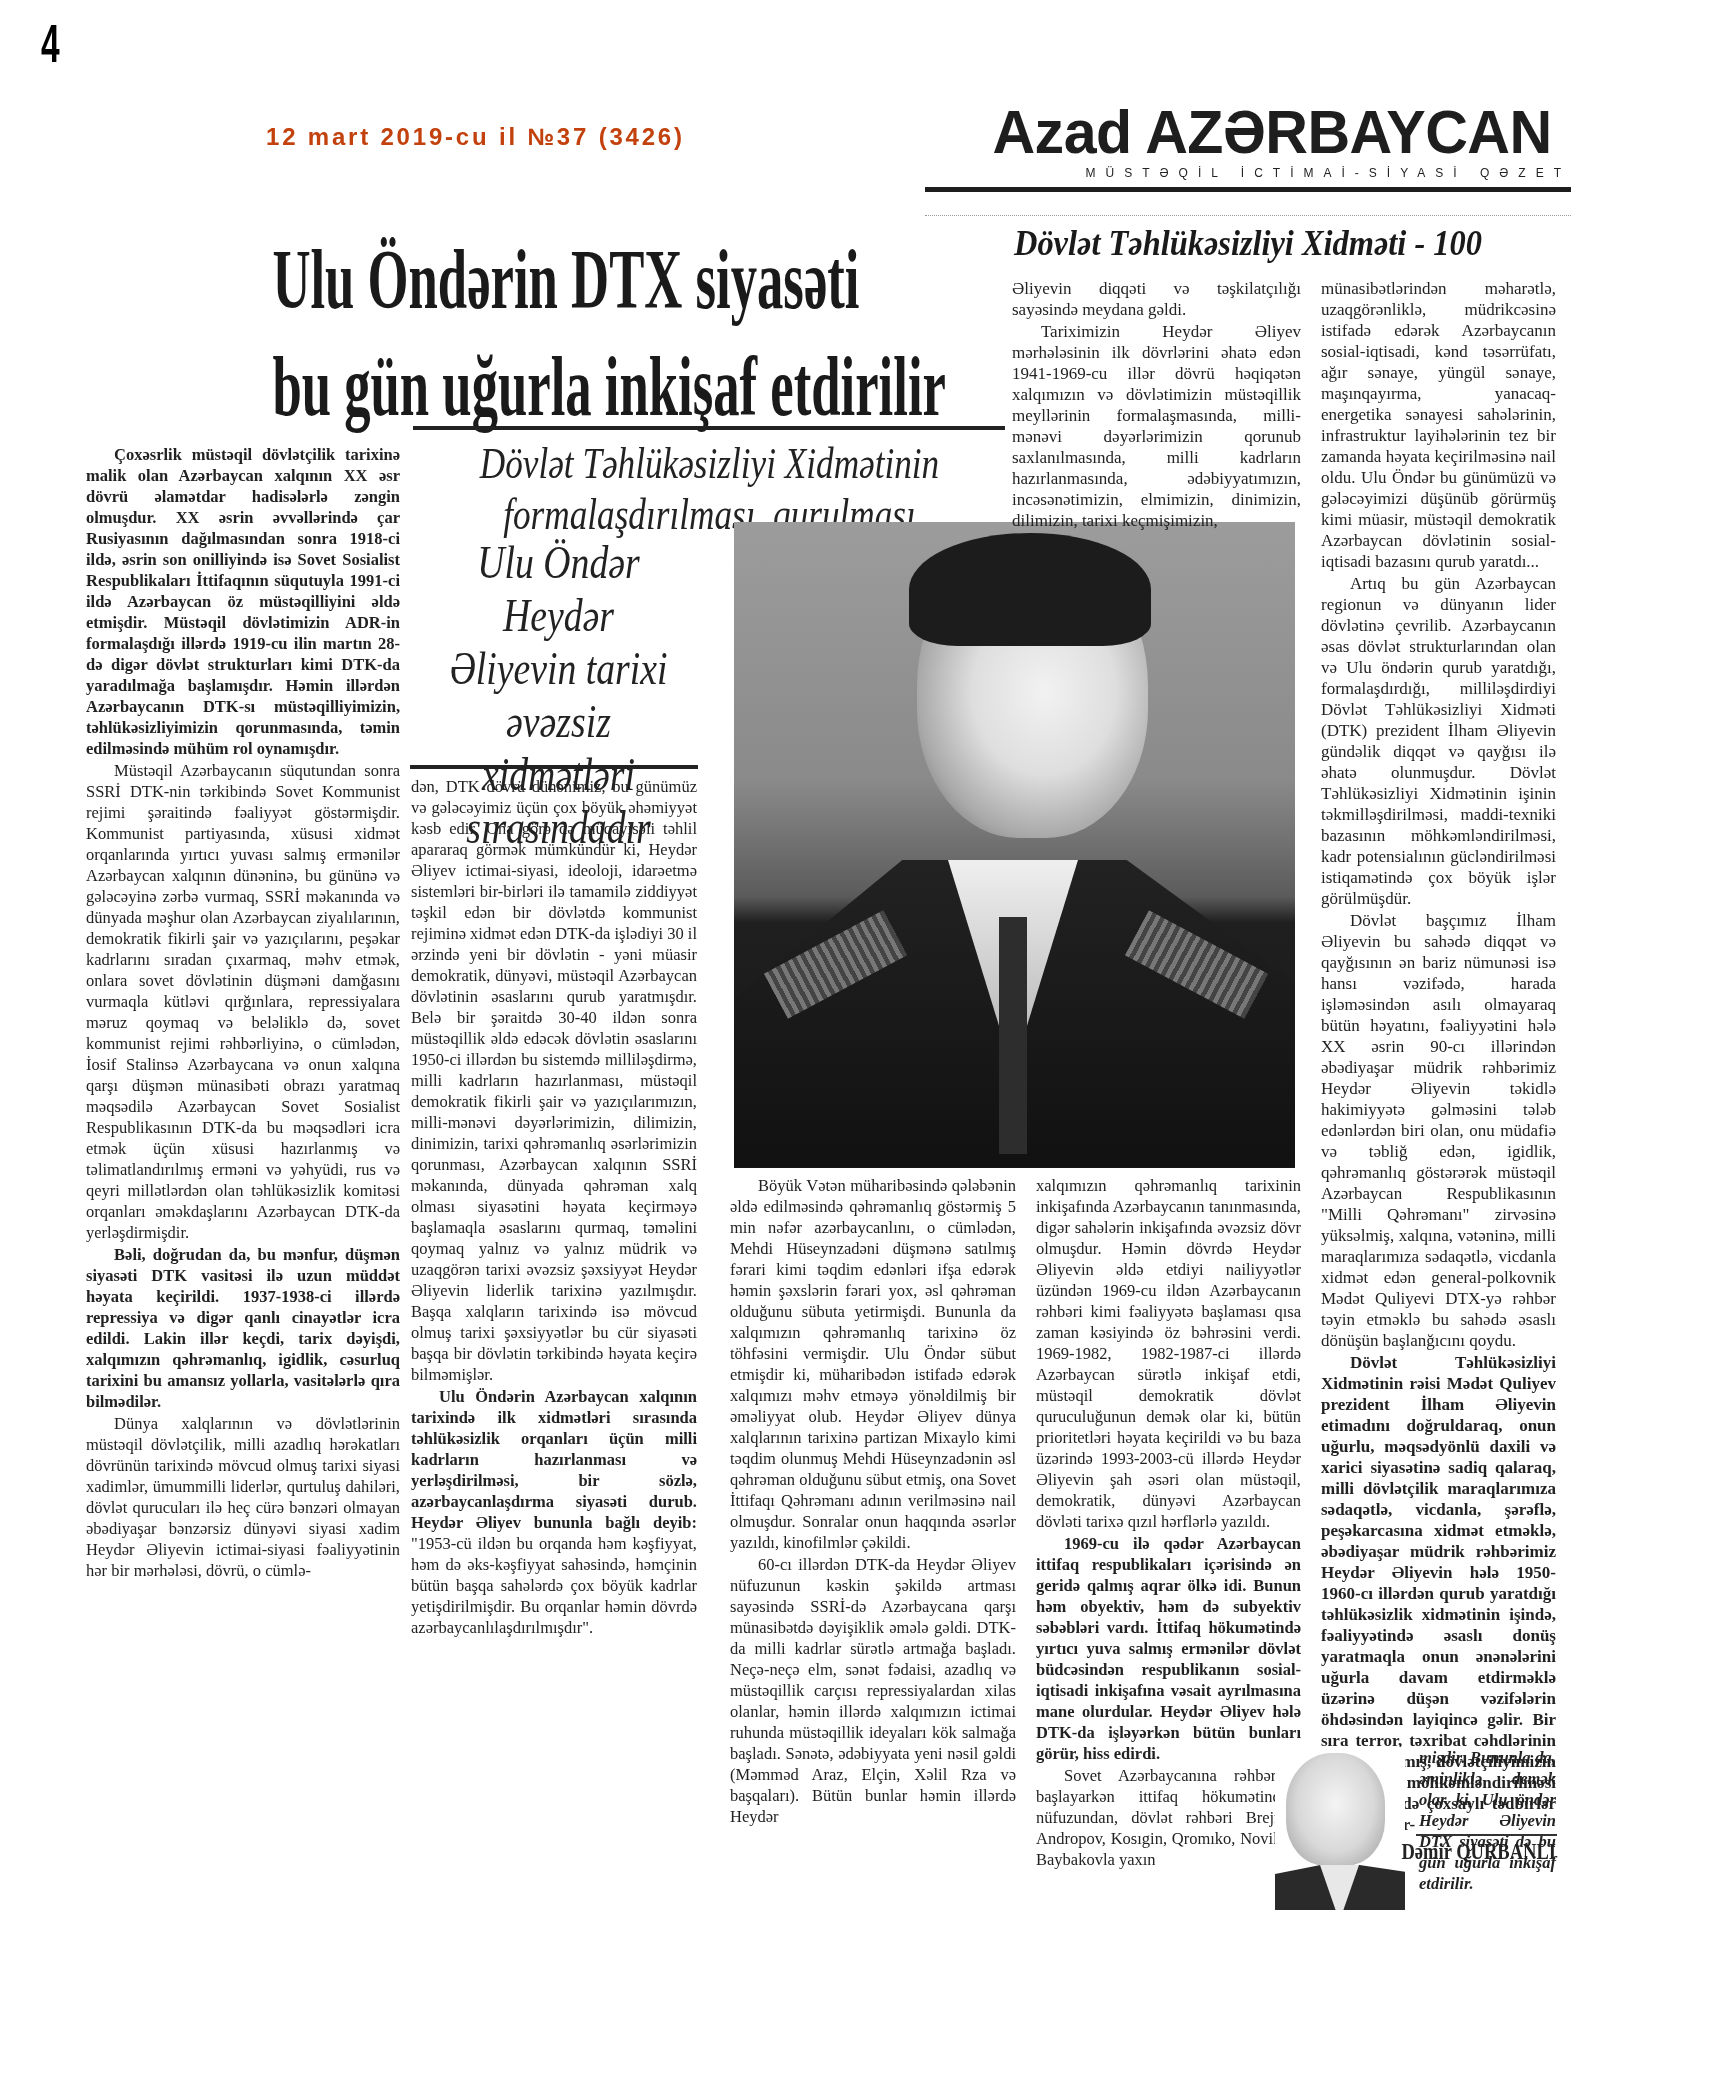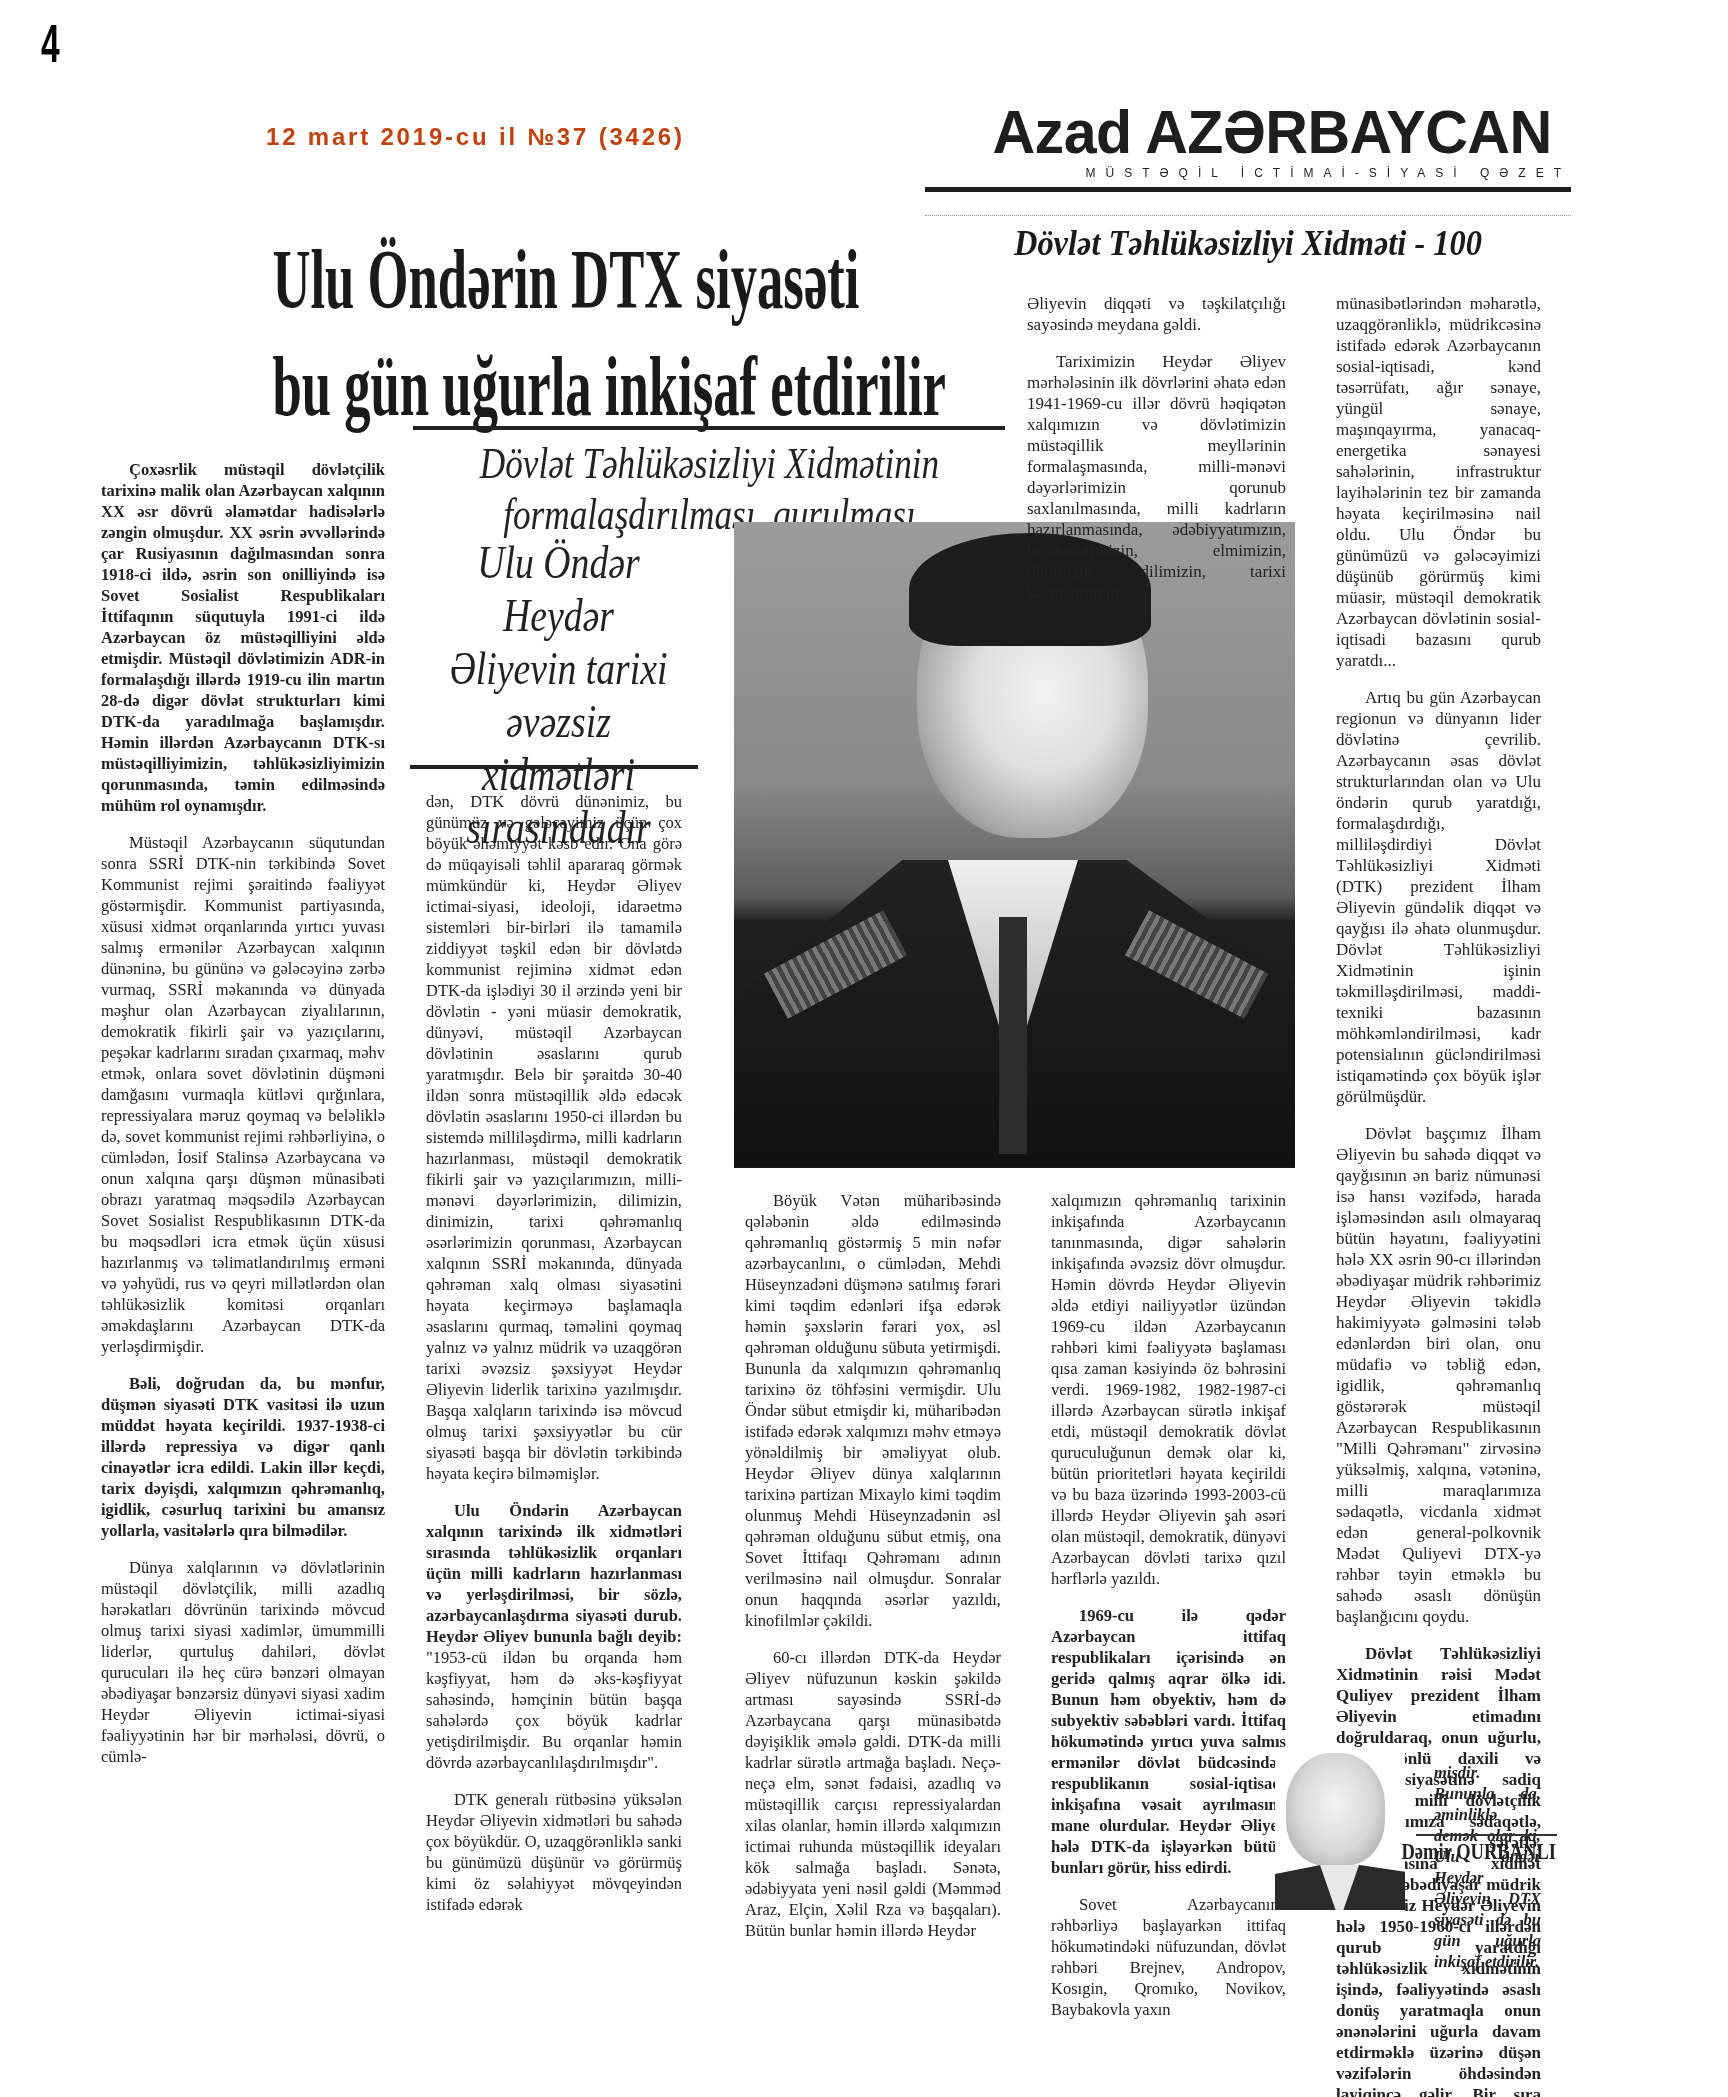--- a/index.html
+++ b/index.html
@@ -12,21 +12,21 @@
   #masthead-sub { font-family:"Liberation Sans", sans-serif; font-size:12px; letter-spacing:10px; color:#222; margin-top:3.4px; white-space:nowrap; }
   #masthead-rule { height:5px; background:#1e1e1e; margin-top:6.8px; }
   #section-rule-dots { left:925px; top:215px; width:646px; border-top:1.1px dotted #999; }
   #section-label { left:925px; top:221px; width:646px; text-align:center; font-family:"Liberation Serif", serif; font-weight:bold; font-style:italic; font-size:36px; line-height:45px; color:#1a1a1a; transform:scaleX(0.9); transform-origin:center; white-space:nowrap; }
   #headline { left:101px; top:226px; width:902px; text-align:center; font-family:"Liberation Serif", serif; font-weight:bold; font-size:85px; line-height:107px; color:#1a1a1a; transform:scaleX(0.62); transform-origin:center top; white-space:nowrap; }
   #headline-rule { left:413px; top:426px; width:592px; height:4px; background:#222; }
   #subheadline { left:412px; top:438px; width:595px; text-align:center; font-family:"Liberation Serif", serif; font-style:italic; font-size:44px; line-height:51px; color:#222; transform:scaleX(0.8); transform-origin:center top; white-space:nowrap; }
   #kicker { left:412px; top:536px; width:293px; text-align:center; font-family:"Liberation Serif", serif; font-style:italic; font-size:46px; line-height:53px; color:#222; transform:scaleX(0.82); transform-origin:center top; }
   #kicker-rule { left:410px; top:765px; width:288px; height:4px; background:#222; }
   .col { position:absolute; font-family:"Liberation Serif", serif; font-size:16.5px; line-height:21px; text-align:justify; color:#222; hyphens:auto; }
-  .col p { margin:16px; text-indent:1.7em; }
+  .col p { margin:1px; text-indent:1.7em; }
   .col p.noind { text-indent:0; }
   .col p.b { font-weight:bold; }
   #col1 { left:85px; top:443px; width:316px; }
   #col2 { left:410px; top:775px; width:288px; }
   #col3-top { left:1011px; top:277px; width:291px; line-height:21px; font-size:17px;}
   #col3-bot { left:729px; top:1174px; width:288px; }
   #col4-bot { left:1035px; top:1174px; width:267px; }
   #col5 { left:1320px; top:277px; width:237px; line-height:21px; font-size:17px; }
   #col5-tail { left:1418px; top:1746px; width:139px;font-style:italic; }
   #main-photo { left:734px; top:522px; width:561px; height:646px; background:radial-gradient(ellipse at 62% 33%, #e8e8e8 0%, #cfcfcf 18%, #8a8a8a 34%, #6a6a6a 46%, #2a2a2a 60%, #151515 78%), #1a1a1a; }
@@ -87,21 +87,20 @@
 
 <div id="col1" class="col">
     <p class="b">Çoxəsrlik müstəqil dövlətçilik tarixinə malik olan Azərbaycan xalqının XX əsr dövrü əlamətdar hadisələrlə zəngin olmuşdur. XX əsrin əvvəllərində çar Rusiyasının dağılmasından sonra 1918-ci ildə, əsrin son onilliyində isə Sovet Sosialist Respublikaları İttifaqının süqutuyla 1991-ci ildə Azərbaycan öz müstəqilliyini əldə etmişdir. Müstəqil dövlətimizin ADR-in formalaşdığı illərdə 1919-cu ilin martın 28-də digər dövlət strukturları kimi DTK-da yaradılmağa başlamışdır. Həmin illərdən Azərbaycanın DTK-sı müstəqilliyimizin, təhlükəsizliyimizin qorunmasında, təmin edilməsində mühüm rol oynamışdır.</p>
     <p>Müstəqil Azərbaycanın süqutundan sonra SSRİ DTK-nin tərkibində Sovet Kommunist rejimi şəraitində fəaliyyət göstərmişdir. Kommunist partiyasında, xüsusi xidmət orqanlarında yırtıcı yuvası salmış ermənilər Azərbaycan xalqının dünəninə, bu gününə və gələcəyinə zərbə vurmaq, SSRİ məkanında və dünyada məşhur olan Azərbaycan ziyalılarının, demokratik fikirli şair və yazıçılarını, peşəkar kadrlarını sıradan çıxarmaq, məhv etmək, onlara sovet dövlətinin düşməni damğasını vurmaqla kütləvi qırğınlara, repressiyalara məruz qoymaq və beləliklə də, sovet kommunist rejimi rəhbərliyinə, o cümlədən, İosif Stalinsə Azərbaycana və onun xalqına qarşı düşmən münasibəti obrazı yaratmaq məqsədilə Azərbaycan Sovet Sosialist Respublikasının DTK-da bu məqsədləri icra etmək üçün xüsusi hazırlanmış və təlimatlandırılmış erməni və yəhyüdi, rus və qeyri millətlərdən olan təhlükəsizlik komitəsi orqanları əməkdaşlarını Azərbaycan DTK-da yerləşdirmişdir.</p>
     <p class="b">Bəli, doğrudan da, bu mənfur, düşmən siyasəti DTK vasitəsi ilə uzun müddət həyata keçirildi. 1937-1938-ci illərdə repressiya və digər qanlı cinayətlər icra edildi. Lakin illər keçdi, tarix dəyişdi, xalqımızın qəhrəmanlıq, igidlik, cəsurluq tarixini bu amansız yollarla, vasitələrlə qıra bilmədilər.</p>
     <p>Dünya xalqlarının və dövlətlərinin müstəqil dövlətçilik, milli azadlıq hərəkatları dövrünün tarixində mövcud olmuş tarixi siyasi xadimlər, ümummilli liderlər, qurtuluş dahiləri, dövlət qurucuları ilə heç cürə bənzəri olmayan əbədiyaşar bənzərsiz dünyəvi siyasi xadim Heydər Əliyevin ictimai-siyasi fəaliyyətinin hər bir mərhələsi, dövrü, o cümlə-</p>
   </div>
 <div id="col2" class="col">
     <p class="noind">dən, DTK dövrü dünənimiz, bu günümüz və gələcəyimiz üçün çox böyük əhəmiyyət kəsb edir. Ona görə də müqayisəli təhlil apararaq görmək mümkündür ki, Heydər Əliyev ictimai-siyasi, ideoloji, idarəetmə sistemləri bir-birləri ilə tamamilə ziddiyyət təşkil edən bir dövlətdə kommunist rejiminə xidmət edən DTK-da işlədiyi 30 il ərzində yeni bir dövlətin - yəni müasir demokratik, dünyəvi, müstəqil Azərbaycan dövlətinin əsaslarını qurub yaratmışdır. Belə bir şəraitdə 30-40 ildən sonra müstəqillik əldə edəcək dövlətin əsaslarını 1950-ci illərdən bu sistemdə milliləşdirmə, milli kadrların hazırlanması, müstəqil demokratik fikirli şair və yazıçılarımızın, milli-mənəvi dəyərlərimizin, dilimizin, dinimizin, tarixi qəhrəmanlıq əsərlərimizin qorunması, Azərbaycan xalqının SSRİ məkanında, dünyada qəhrəman xalq olması siyasətini həyata keçirməyə başlamaqla əsaslarını qurmaq, təməlini qoymaq yalnız və yalnız müdrik və uzaqgörən tarixi əvəzsiz şəxsiyyət Heydər Əliyevin liderlik tarixinə yazılmışdır. Başqa xalqların tarixində isə mövcud olmuş tarixi şəxsiyyətlər bu cür siyasəti başqa bir dövlətin tərkibində həyata keçirə bilməmişlər.</p>
     <p class="b">Ulu Öndərin Azərbaycan xalqının tarixində ilk xidmətləri sırasında təhlükəsizlik orqanları üçün milli kadrların hazırlanması və yerləşdirilməsi, bir sözlə, azərbaycanlaşdırma siyasəti durub. Heydər Əliyev bununla bağlı deyib:<span style="font-weight: normal;"> "1953-cü ildən bu orqanda həm kəşfiyyat, həm də əks-kəşfiyyat sahəsində, həmçinin bütün başqa sahələrdə çox böyük kadrlar yetişdirilmişdir. Bu orqanlar həmin dövrdə azərbaycanlılaşdırılmışdır".</span></p>
-    <p>DTK generalı rütbəsinə yüksələn Heydər Əliyevin xidmətləri bu sahədə çox böyükdür. O, uzaqgörənliklə sanki bu günümüzü düşünür və görürmüş kimi öz səlahiyyət mövqeyindən istifadə edərək</p>
   </div>
 <div id="col3-top" class="col">
     <p class="noind">Əliyevin diqqəti və təşkilatçılığı sayəsində meydana gəldi.</p>
     <p>Tariximizin Heydər Əliyev mərhələsinin ilk dövrlərini əhatə edən 1941-1969-cu illər dövrü həqiqətən xalqımızın və dövlətimizin müstəqillik meyllərinin formalaşmasında, milli-mənəvi dəyərlərimizin qorunub saxlanılmasında, milli kadrların hazırlanmasında, ədəbiyyatımızın, incəsənətimizin, elmimizin, dinimizin, dilimizin, tarixi keçmişimizin,</p>
   </div>
 <div id="col3-bot" class="col">
     <p>Böyük Vətən müharibəsində qələbənin əldə edilməsində qəhrəmanlıq göstərmiş 5 min nəfər azərbaycanlını, o cümlədən, Mehdi Hüseynzadəni düşmənə satılmış fərari kimi təqdim edənləri ifşa edərək həmin şəxslərin fərari yox, əsl qəhrəman olduğunu sübuta yetirmişdi. Bununla da xalqımızın qəhrəmanlıq tarixinə öz töhfəsini vermişdir. Ulu Öndər sübut etmişdir ki, müharibədən istifadə edərək xalqımızı məhv etməyə yönəldilmiş bir əməliyyat olub. Heydər Əliyev dünya xalqlarının tarixinə partizan Mixaylo kimi təqdim olunmuş Mehdi Hüseynzadənin əsl qəhrəman olduğunu sübut etmiş, ona Sovet İttifaqı Qəhrəmanı adının verilməsinə nail olmuşdur. Sonralar onun haqqında əsərlər yazıldı, kinofilmlər çəkildi.</p>
     <p>60-cı illərdən DTK-da Heydər Əliyev nüfuzunun kəskin şəkildə artması sayəsində SSRİ-də Azərbaycana qarşı münasibətdə dəyişiklik əmələ gəldi. DTK-da milli kadrlar sürətlə artmağa başladı. Neçə-neçə elm, sənət fədaisi, azadlıq və müstəqillik carçısı repressiyalardan xilas olanlar, həmin illərdə xalqımızın ictimai ruhunda müstəqillik ideyaları kök salmağa başladı. Sənətə, ədəbiyyata yeni nəsil gəldi (Məmməd Araz, Elçin, Xəlil Rza və başqaları). Bütün bunlar həmin illərdə Heydər</p>
   </div>
 <div id="col4-bot" class="col">

